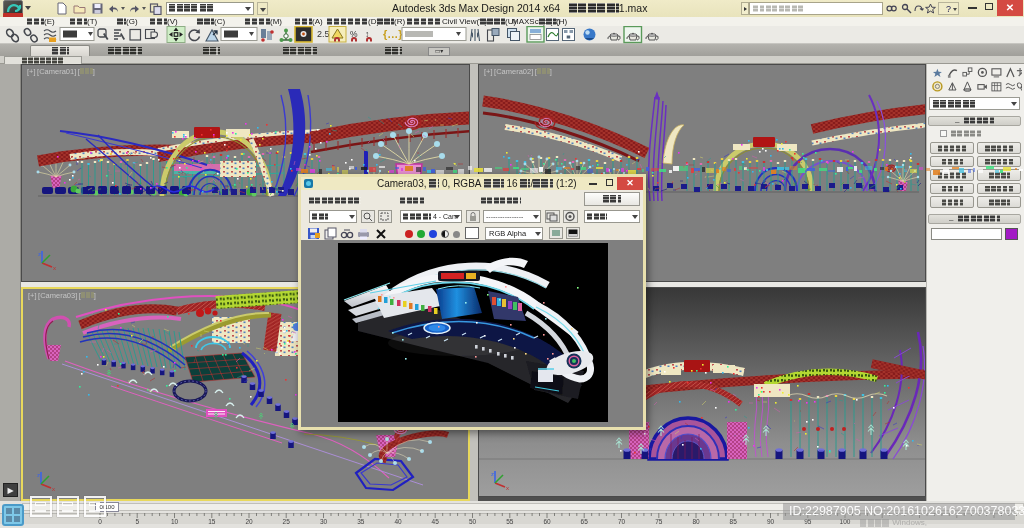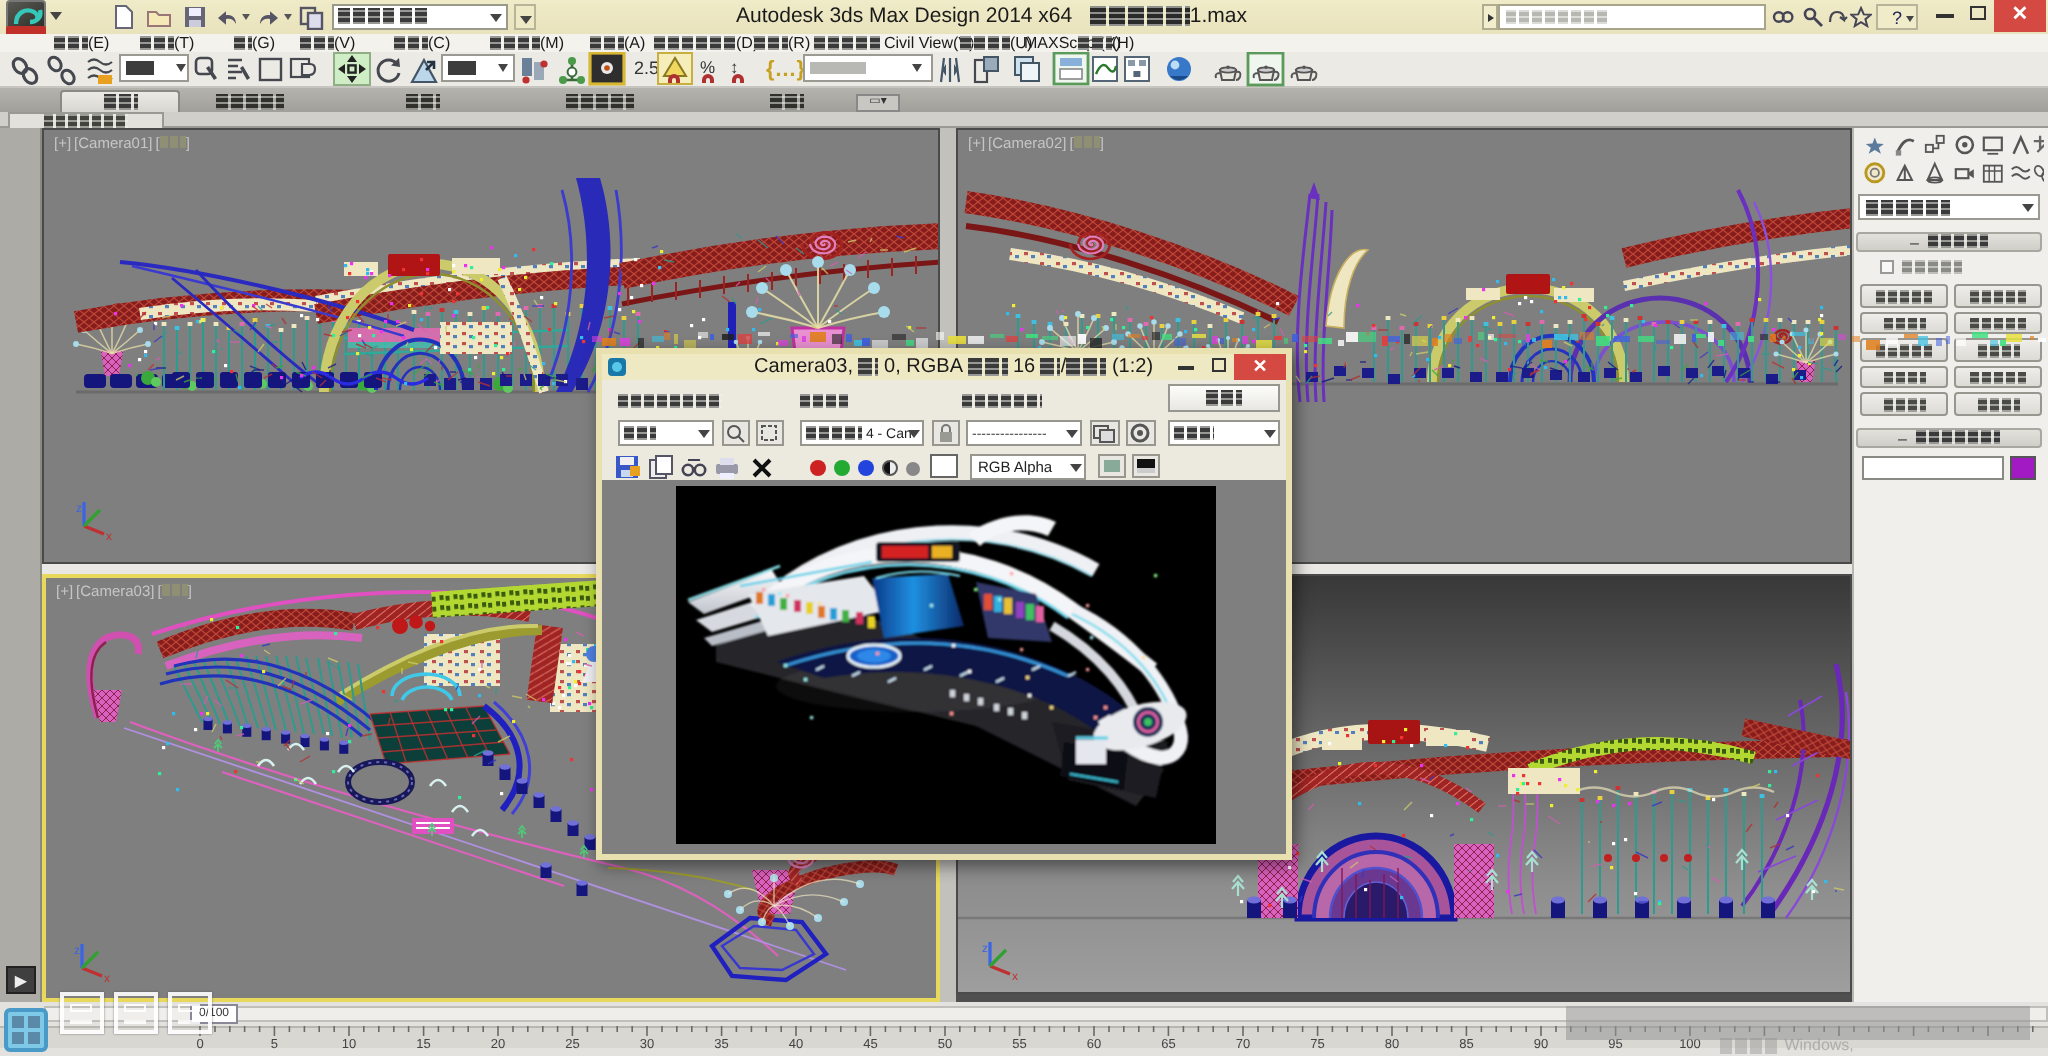--- a/index.html
+++ b/index.html
@@ -27,21 +27,21 @@
     <div style="position:absolute;left:149px;top:2px;width:13px;height:13px"><svg width="13" height="13">
         <rect x="1.5" y="2" width="7" height="8" fill="none" stroke="#556" stroke-width="1.2"></rect>
         <rect x="5" y="4.5" width="7" height="8" fill="#dde" stroke="#556" stroke-width="1.2"></rect>
       </svg></div>
     <div style="position:absolute;left:121px;top:7px;border-left:2.5px solid transparent;border-right:2.5px solid transparent;border-top:3px solid #555;width:0"></div>
     <div style="position:absolute;left:142px;top:7px;border-left:2.5px solid transparent;border-right:2.5px solid transparent;border-top:3px solid #555;width:0"></div>
     <div style="position:absolute;left:166px;top:2px;width:88px;height:13px;background:#fff;border:1px solid #9a9a8a;font-size:9px;color:#222;padding:1px 2px"><i class="z" style="width:28px;height:8px;background:repeating-linear-gradient(0deg,rgba(245,245,240,.5) 0 1px,transparent 1px 3px),repeating-linear-gradient(90deg,#3a3a3a 0 6px,transparent 6px 7.5px)"></i> <i class="z" style="width:14px;height:8px;background:repeating-linear-gradient(0deg,rgba(245,245,240,.5) 0 1px,transparent 1px 3px),repeating-linear-gradient(90deg,#3a3a3a 0 6px,transparent 6px 7.5px)"></i><span style="position:absolute;right:2px;top:4px;border-left:3px solid transparent;border-right:3px solid transparent;border-top:4px solid #444"></span></div>
     <div style="position:absolute;left:257px;top:2px;width:11px;height:13px;background:#efeac6;border:1px solid #b8b49a">
       <span style="position:absolute;left:2px;top:5px;border-left:3px solid transparent;border-right:3px solid transparent;border-top:4px solid #444"></span>
     </div>
-    <div style="position:absolute;left:368px;top:3px;font-size:10.5px;color:#1a1a1a;white-space:nowrap">Autodesk 3ds Max Design 2014 x64&nbsp;&nbsp;&nbsp;<i class="z" style="width:50px;height:10px;background:repeating-linear-gradient(0deg,rgba(245,245,240,.5) 0 1px,transparent 1px 3px),repeating-linear-gradient(90deg,#2a2a2a 0 8px,transparent 8px 9.5px)"></i>1.max</div>
+    <div style="position:absolute;left:392px;top:3px;font-size:10.5px;color:#1a1a1a;white-space:nowrap">Autodesk 3ds Max Design 2014 x64&nbsp;&nbsp;&nbsp;<i class="z" style="width:50px;height:10px;background:repeating-linear-gradient(0deg,rgba(245,245,240,.5) 0 1px,transparent 1px 3px),repeating-linear-gradient(90deg,#2a2a2a 0 8px,transparent 8px 9.5px)"></i>1.max</div>
     <div style="position:absolute;left:741px;top:2px;width:8px;height:13px;background:#f2eecd;border:1px solid #b0ac90">
       <span style="position:absolute;left:2px;top:4px;border-top:2.5px solid transparent;border-bottom:2.5px solid transparent;border-left:3px solid #333"></span>
     </div>
     <div style="position:absolute;left:749px;top:2px;width:134px;height:13px;background:#fff;border:1px solid #a8a48a;font-size:8px;color:#999;font-style:italic;padding:2px 3px"><i class="z" style="width:52px;height:7px;background:repeating-linear-gradient(0deg,rgba(255,255,255,.5) 0 1px,transparent 1px 3px),repeating-linear-gradient(90deg,#b8b8b2 0 5px,transparent 5px 6.5px)"></i></div>
     <div style="position:absolute;left:886px;top:3px;width:11px;height:11px"><svg width="11" height="11">
         <circle cx="3.4" cy="5.5" r="2.4" fill="none" stroke="#445" stroke-width="1.2"></circle>
         <circle cx="7.8" cy="5.5" r="2.4" fill="none" stroke="#445" stroke-width="1.2"></circle>
       </svg></div>
     <div style="position:absolute;left:901px;top:3px;width:11px;height:11px"><svg width="11" height="11">
         <circle cx="4" cy="4" r="2.5" fill="none" stroke="#445" stroke-width="1.3"></circle>
@@ -2199,13 +2199,14 @@
     </div>
     <div style="position:absolute;left:57px;top:496px;width:22px;height:21px;border:2.5px solid rgba(255,255,255,.9);box-shadow:0 0 1px rgba(80,80,80,.7)">
       <div style="position:absolute;left:3px;top:4px;width:11px;height:4px;border:1.5px solid rgba(255,255,255,.85)"></div>
       <div style="position:absolute;left:3px;top:12px;width:11px;height:2px;background:rgba(255,255,255,.85)"></div>
     </div>
     <div style="position:absolute;left:84px;top:496px;width:22px;height:21px;border:2.5px solid rgba(255,255,255,.9);box-shadow:0 0 1px rgba(80,80,80,.7)">
       <div style="position:absolute;left:3px;top:4px;width:11px;height:4px;border:1.5px solid rgba(255,255,255,.85)"></div>
       <div style="position:absolute;left:3px;top:12px;width:11px;height:2px;background:rgba(255,255,255,.85)"></div>
     </div>
     <div style="position:absolute;left:783px;top:503px;width:232px;height:17px;background:rgba(150,150,150,.55)"></div>
+    <div style="position:absolute;left:789px;top:505px;font-size:12.5px;color:rgba(255,255,255,.95);white-space:nowrap">ID:22987905 NO:20161026162700378033</div>
     <div style="position:absolute;left:860px;top:519px;font-size:8px;color:rgba(130,130,130,.5)"><i class="z" style="width:30px;height:8px;background:repeating-linear-gradient(0deg,transparent 0 1px,transparent 1px 3px),repeating-linear-gradient(90deg,rgba(140,140,140,.4) 0 6px,transparent 6px 7.5px)"></i> Windows,</div>
   </div>
 </body></html>

